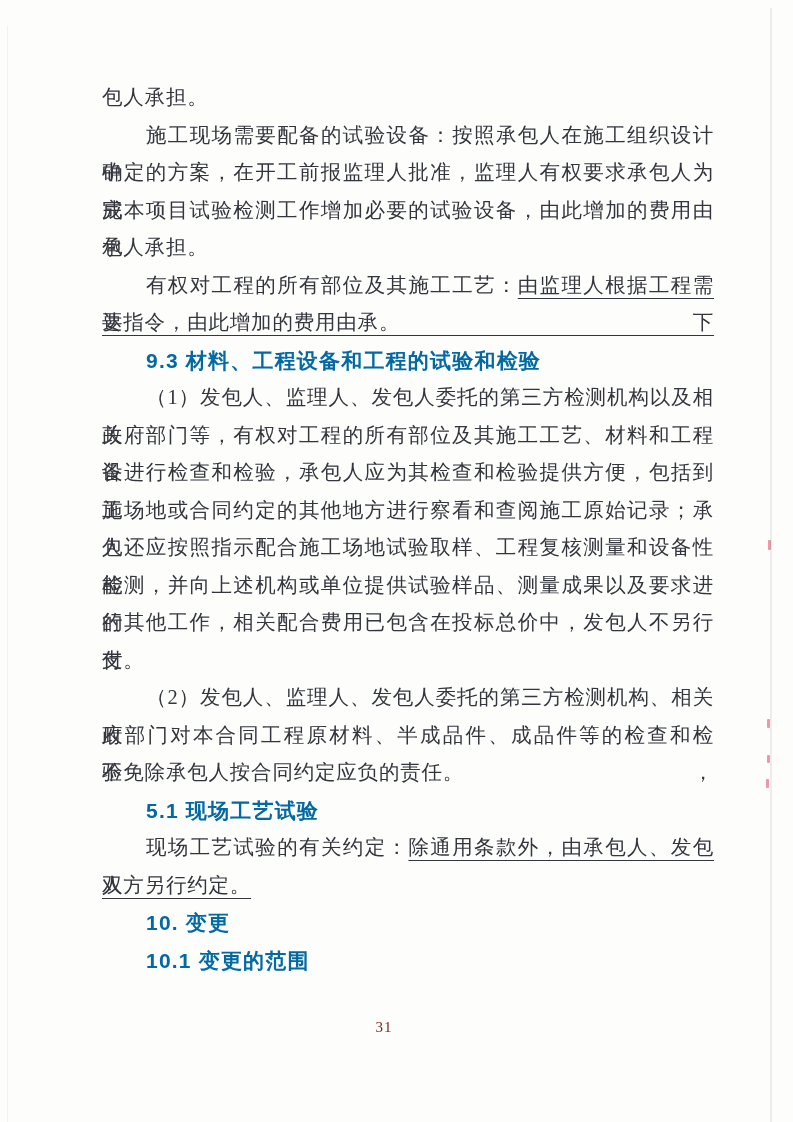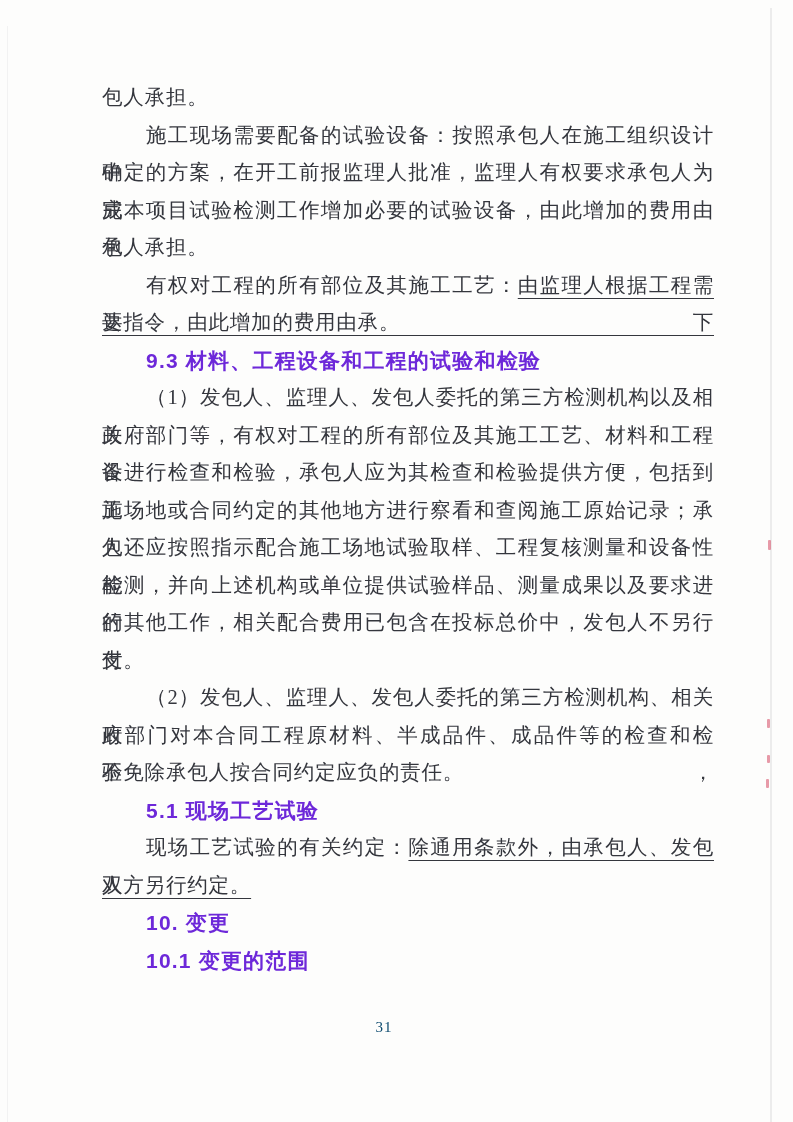--- a/index.html
+++ b/index.html
@@ -58,37 +58,37 @@
     text-align: justify;
     text-align-last: justify;
   }
   .line.indent {
     text-indent: 44px;
   }
   .line.heading {
     font-family: "Liberation Sans", "DejaVu Sans", sans-serif;
     font-weight: 700;
     font-size: 21px;
-    color: #6d28d9;
+    color: #0369a1;
     letter-spacing: 1.2px;
   }
   .u {
     text-decoration: underline;
     text-decoration-thickness: 1px;
     text-underline-offset: 6px;
   }
   .pagenum {
     position: absolute;
     left: 0;
     top: 1019px;
     width: 768px;
     text-align: center;
     font-size: 15px;
     letter-spacing: 1px;
-    color: #0c4a6e;
+    color: #7f1d1d;
   }
 </style>
 </head>
 <body>
 
 <div class="page">
   <div class="edge-left"></div>
   <div class="edge-right"></div>
   <div class="scan-mark m1"></div>
   <div class="scan-mark m2"></div>

